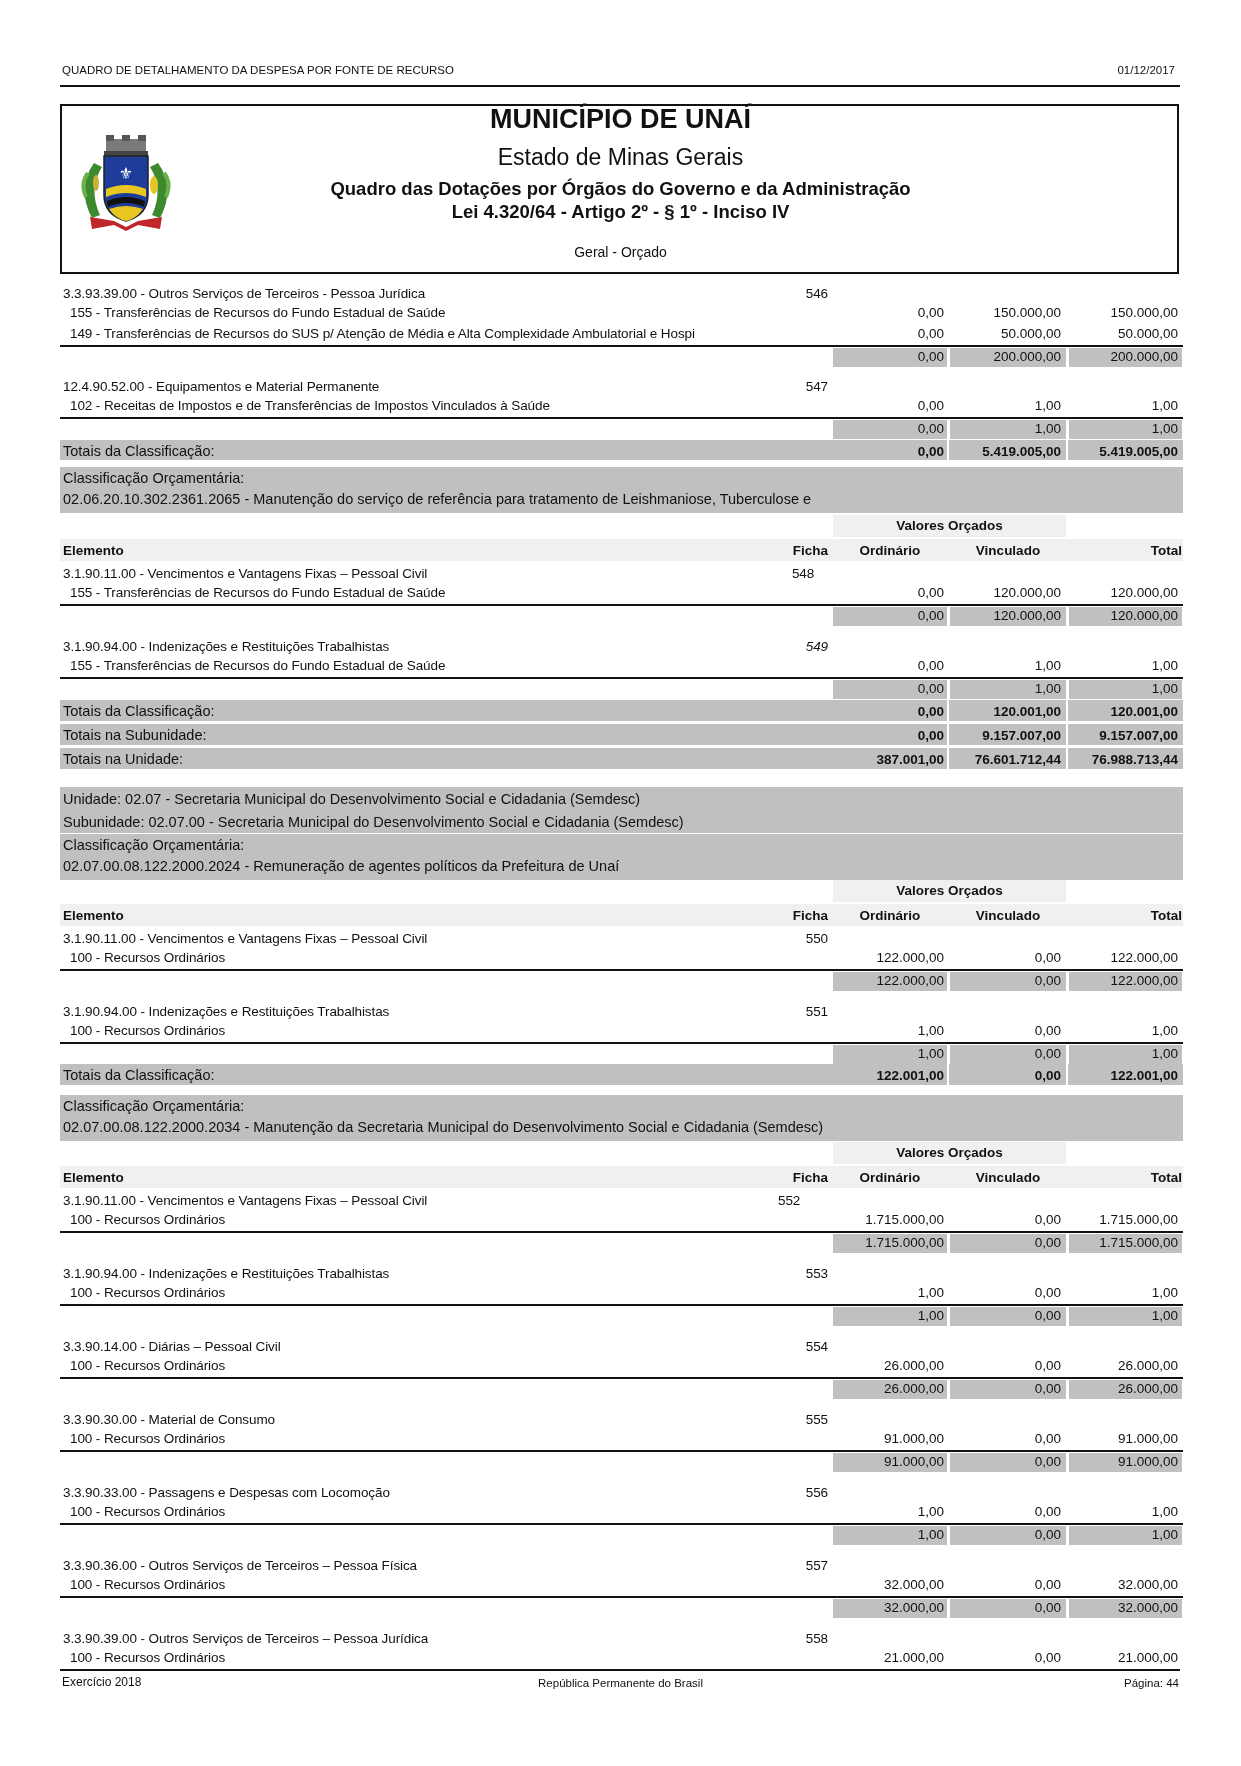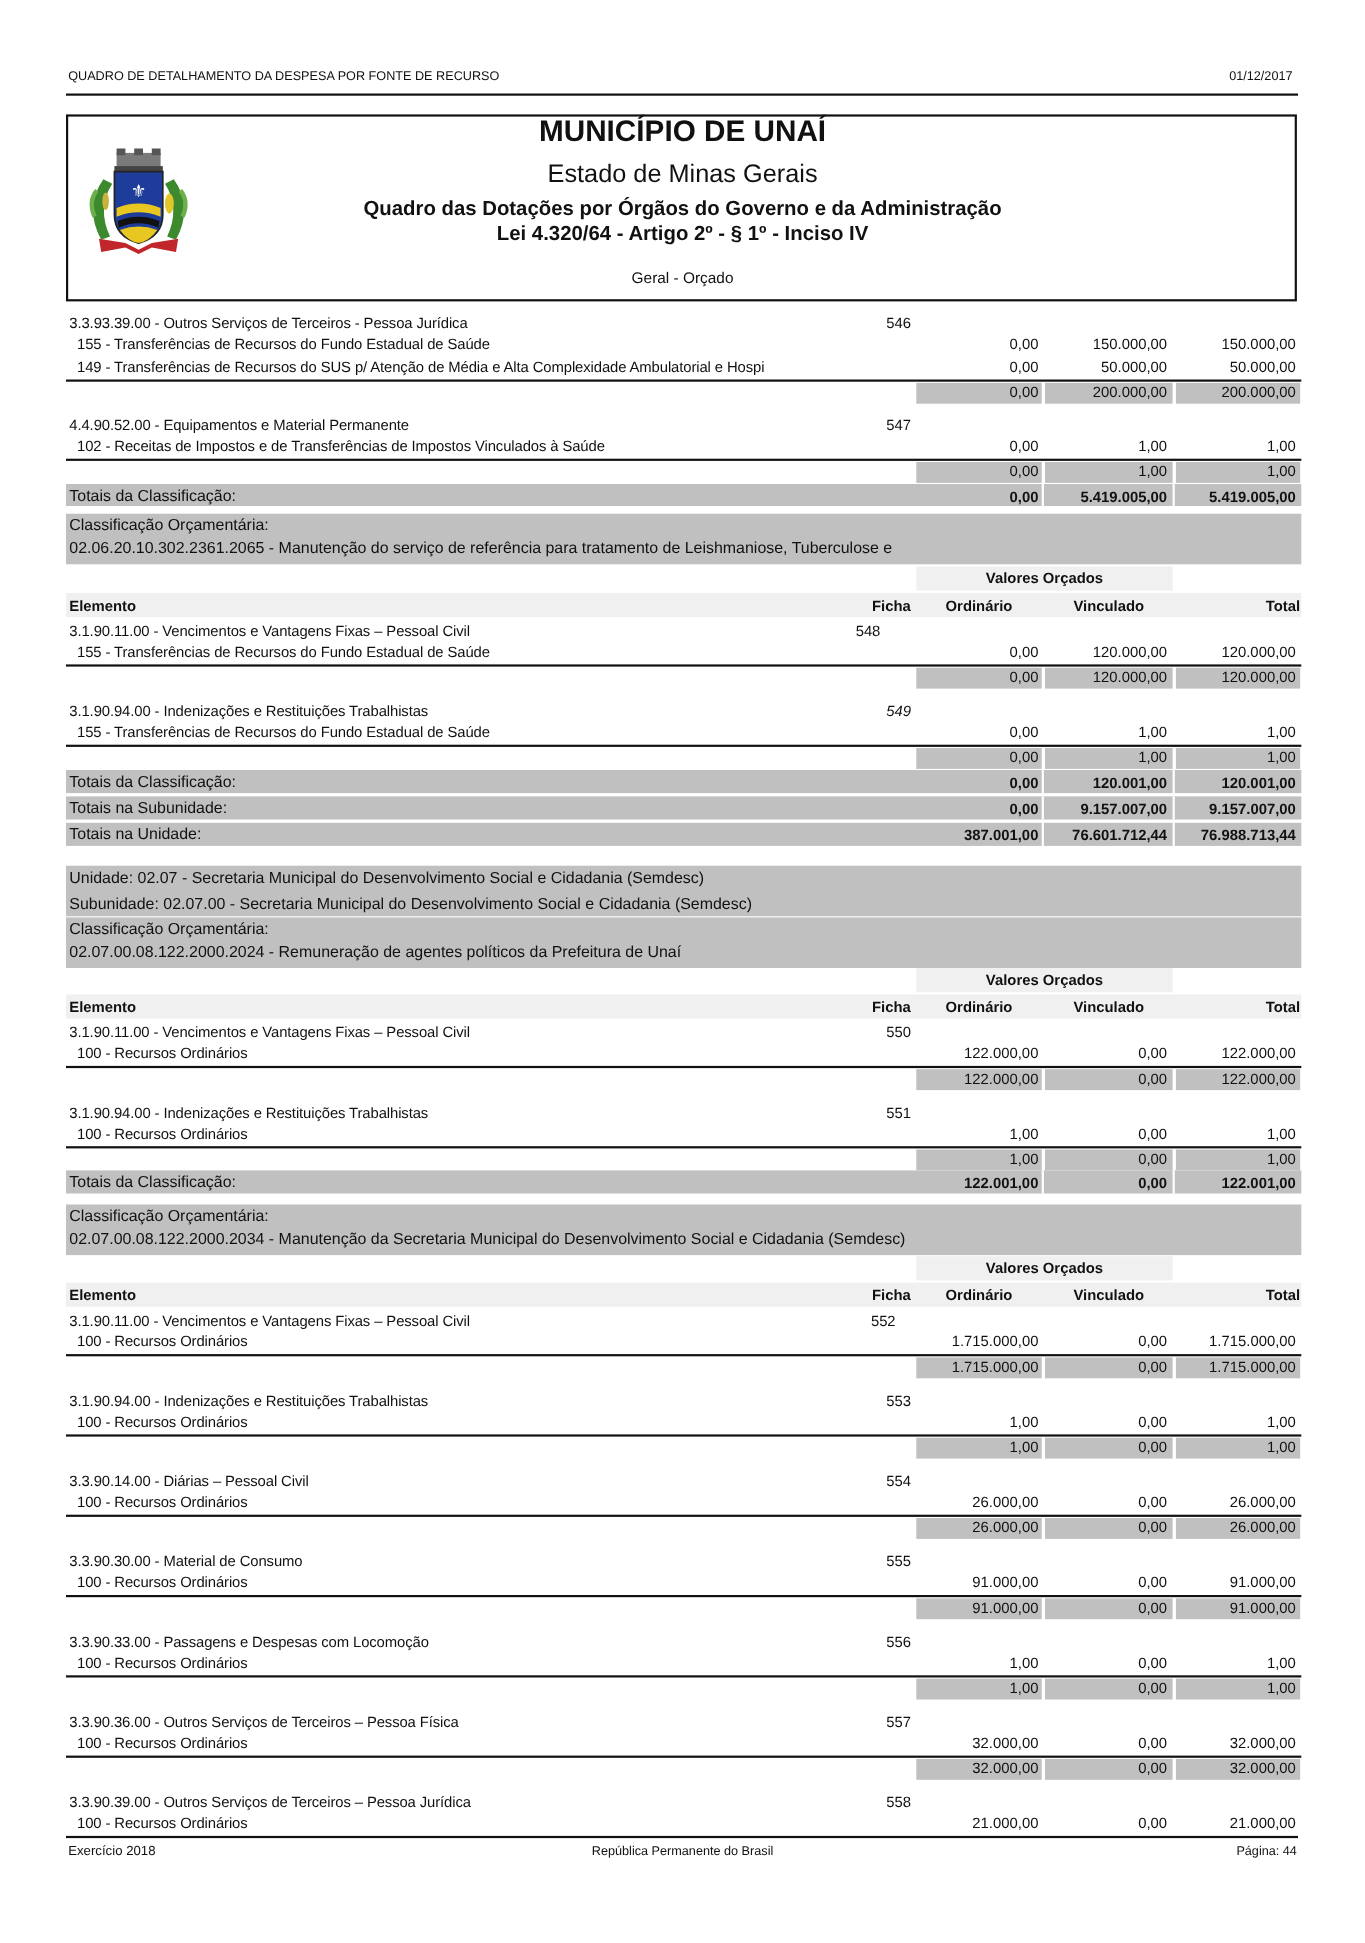--- a/index.html
+++ b/index.html
@@ -71,21 +71,21 @@
     <div class="abs num" style="left:804px; width:140px; top:326px;">0,00</div>
     <div class="abs num" style="left:921px; width:140px; top:326px;">50.000,00</div>
     <div class="abs num" style="left:1038px; width:140px; top:326px;">50.000,00</div>
     <div class="rule" style="left:60px; top:345px; width:1123px; height:2px;"></div>
     <div class="grey" style="left:833px; top:348px; width:114px; height:19px;"></div>
     <div class="grey" style="left:950px; top:348px; width:116px; height:19px;"></div>
     <div class="grey" style="left:1069px; top:348px; width:113px; height:19px;"></div>
     <div class="abs num" style="left:804px; width:140px; top:349px;">0,00</div>
     <div class="abs num" style="left:921px; width:140px; top:349px;">200.000,00</div>
     <div class="abs num" style="left:1038px; width:140px; top:349px;">200.000,00</div>
-    <div class="abs txt" style="left:63px; top:379px;">4.4.90.52.00 - Equipamentos e Material Permanente</div>
+    <div class="abs txt" style="left:63px; top:379px;">12.4.90.52.00 - Equipamentos e Material Permanente</div>
     <div class="abs txt" style="left:778px; width:50px; text-align:right; top:379px;">547</div>
     <div class="abs txt" style="left:70px; top:398px;">102 - Receitas de Impostos e de Transferências de Impostos Vinculados à Saúde</div>
     <div class="abs num" style="left:804px; width:140px; top:398px;">0,00</div>
     <div class="abs num" style="left:921px; width:140px; top:398px;">1,00</div>
     <div class="abs num" style="left:1038px; width:140px; top:398px;">1,00</div>
     <div class="rule" style="left:60px; top:417px; width:1123px; height:2px;"></div>
     <div class="grey" style="left:833px; top:420px; width:114px; height:19px;"></div>
     <div class="grey" style="left:950px; top:420px; width:116px; height:19px;"></div>
     <div class="grey" style="left:1069px; top:420px; width:113px; height:19px;"></div>
     <div class="abs num" style="left:804px; width:140px; top:421px;">0,00</div>
@@ -106,21 +106,21 @@
     <div class="abs section-h" style="left:63px; top:491px;">02.06.20.10.302.2361.2065 - Manutenção do serviço de referência para tratamento de Leishmaniose, Tuberculose e</div>
     <div class="light" style="left:833px; top:515px; width:233px; height:22px;"></div>
     <div class="abs colh" style="left:833px; width:233px; text-align:center; top:518px;">Valores Orçados</div>
     <div class="light" style="left:60px; top:539px; width:1123px; height:22px;"></div>
     <div class="abs colh" style="left:63px; top:543px;">Elemento</div>
     <div class="abs colh" style="left:778px; width:50px; text-align:right; top:543px;">Ficha</div>
     <div class="abs colh" style="left:833px; width:114px; text-align:center; top:543px;">Ordinário</div>
     <div class="abs colh" style="left:950px; width:116px; text-align:center; top:543px;">Vinculado</div>
     <div class="abs colh" style="left:1069px; width:113px; text-align:right; padding-right:0; top:543px;">Total</div>
     <div class="abs txt" style="left:63px; top:566px;">3.1.90.11.00 - Vencimentos e Vantagens Fixas – Pessoal Civil</div>
-    <div class="abs txt" style="left:778px; width:50px; text-align:left; top:566px;">548</div>
+    <div class="abs txt" style="left:778px; width:50px; text-align:center; top:566px;">548</div>
     <div class="abs txt" style="left:70px; top:585px;">155 - Transferências de Recursos do Fundo Estadual de Saúde</div>
     <div class="abs num" style="left:804px; width:140px; top:585px;">0,00</div>
     <div class="abs num" style="left:921px; width:140px; top:585px;">120.000,00</div>
     <div class="abs num" style="left:1038px; width:140px; top:585px;">120.000,00</div>
     <div class="rule" style="left:60px; top:604px; width:1123px; height:2px;"></div>
     <div class="grey" style="left:833px; top:607px; width:114px; height:19px;"></div>
     <div class="grey" style="left:950px; top:607px; width:116px; height:19px;"></div>
     <div class="grey" style="left:1069px; top:607px; width:113px; height:19px;"></div>
     <div class="abs num" style="left:804px; width:140px; top:608px;">0,00</div>
     <div class="abs num" style="left:921px; width:140px; top:608px;">120.000,00</div>
@@ -218,21 +218,21 @@
     <div class="abs section-h" style="left:63px; top:1119px;">02.07.00.08.122.2000.2034 - Manutenção da Secretaria Municipal do Desenvolvimento Social e Cidadania (Semdesc)</div>
     <div class="light" style="left:833px; top:1142px; width:233px; height:22px;"></div>
     <div class="abs colh" style="left:833px; width:233px; text-align:center; top:1145px;">Valores Orçados</div>
     <div class="light" style="left:60px; top:1166px; width:1123px; height:22px;"></div>
     <div class="abs colh" style="left:63px; top:1170px;">Elemento</div>
     <div class="abs colh" style="left:778px; width:50px; text-align:right; top:1170px;">Ficha</div>
     <div class="abs colh" style="left:833px; width:114px; text-align:center; top:1170px;">Ordinário</div>
     <div class="abs colh" style="left:950px; width:116px; text-align:center; top:1170px;">Vinculado</div>
     <div class="abs colh" style="left:1069px; width:113px; text-align:right; padding-right:0; top:1170px;">Total</div>
     <div class="abs txt" style="left:63px; top:1193px;">3.1.90.11.00 - Vencimentos e Vantagens Fixas – Pessoal Civil</div>
-    <div class="abs txt" style="left:778px; width:50px; text-align:center; top:1193px;">552</div>
+    <div class="abs txt" style="left:778px; width:50px; text-align:left; top:1193px;">552</div>
     <div class="abs txt" style="left:70px; top:1212px;">100 - Recursos Ordinários</div>
     <div class="abs num" style="left:804px; width:140px; top:1212px;">1.715.000,00</div>
     <div class="abs num" style="left:921px; width:140px; top:1212px;">0,00</div>
     <div class="abs num" style="left:1038px; width:140px; top:1212px;">1.715.000,00</div>
     <div class="rule" style="left:60px; top:1231px; width:1123px; height:2px;"></div>
     <div class="grey" style="left:833px; top:1234px; width:114px; height:19px;"></div>
     <div class="grey" style="left:950px; top:1234px; width:116px; height:19px;"></div>
     <div class="grey" style="left:1069px; top:1234px; width:113px; height:19px;"></div>
     <div class="abs num" style="left:804px; width:140px; top:1235px;">1.715.000,00</div>
     <div class="abs num" style="left:921px; width:140px; top:1235px;">0,00</div>

